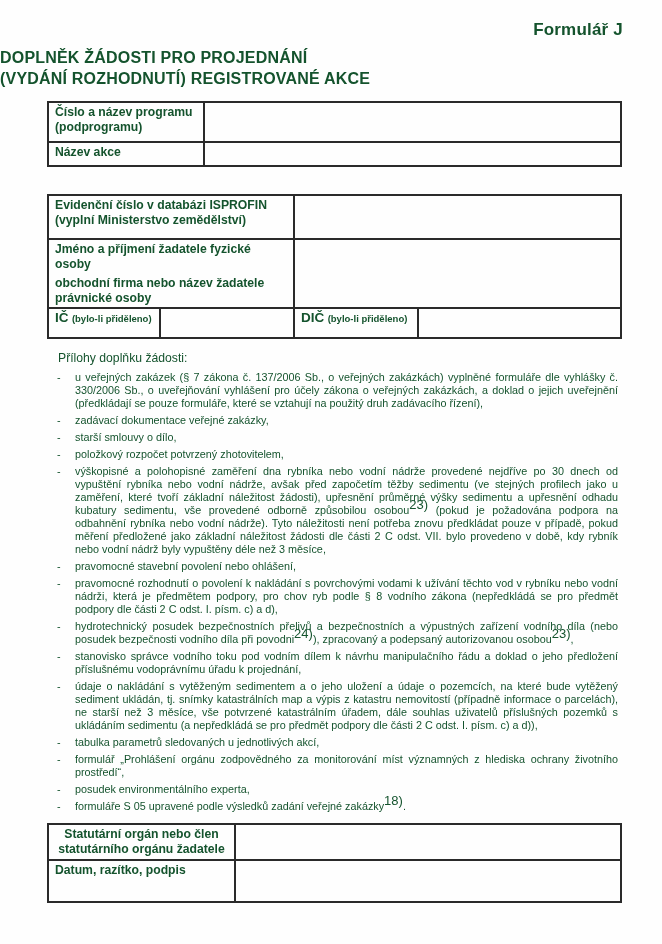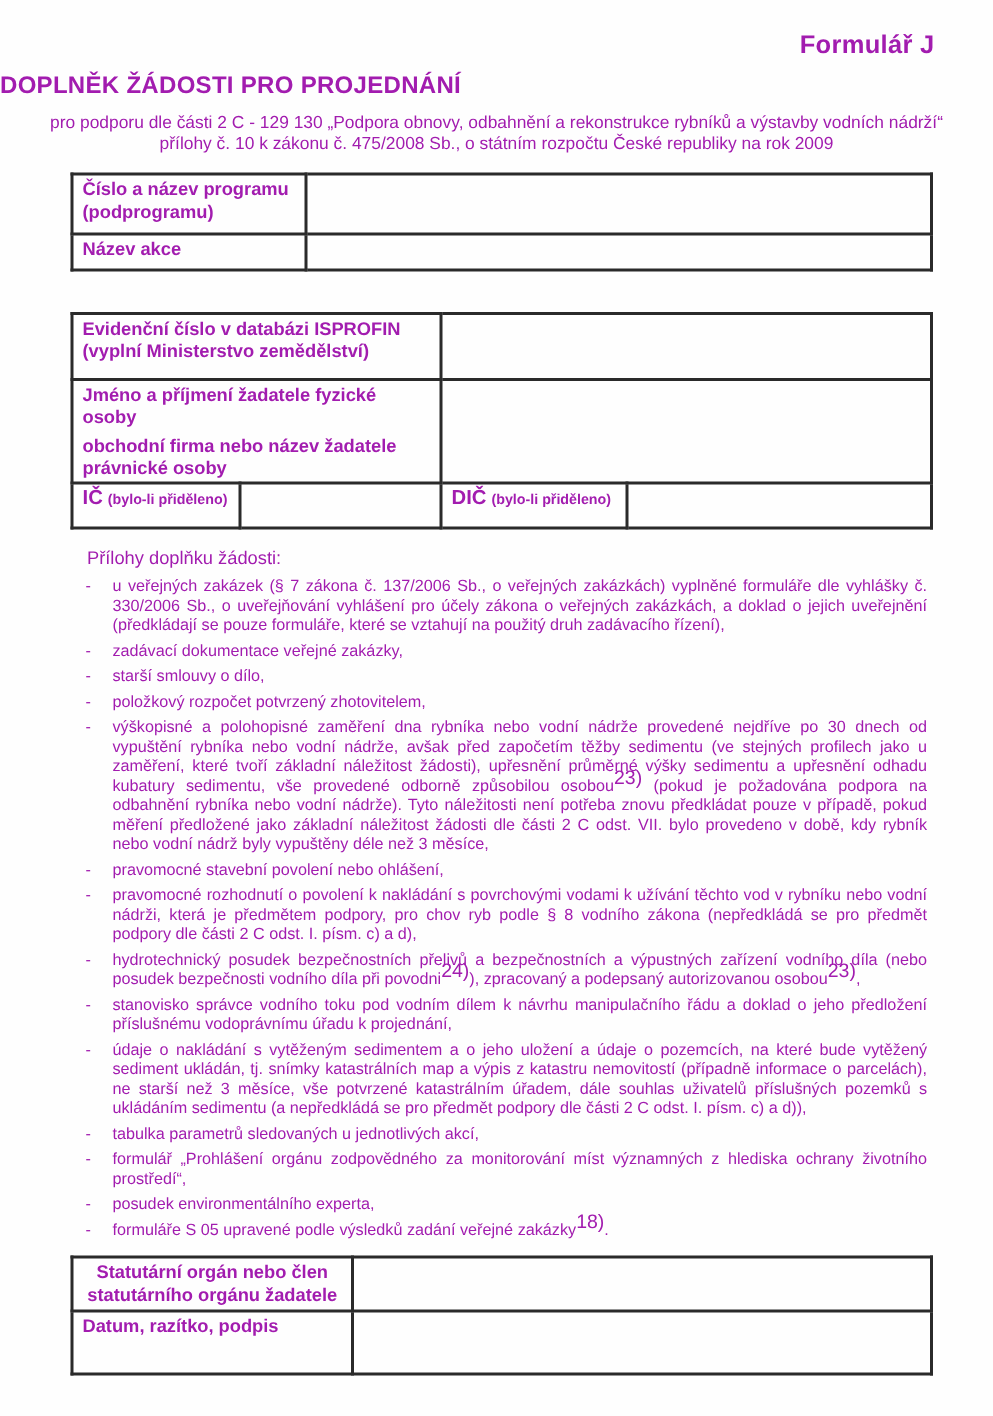--- a/index.html
+++ b/index.html
@@ -1,20 +1,20 @@
 <!DOCTYPE html>
 <html lang="cs"><head>
 <meta charset="utf-8">
 <style>
   html,body{margin:0;padding:0;background:#ffffff;}
   .page{
     position:relative;
     width:662px;height:944px;
     background:#fefefe;
-    color:#a21caf;
+    color:#14532d;
     font-family:"Liberation Sans","DejaVu Sans",sans-serif;
     overflow:hidden;
   }
   .form-label{
     padding:20px 39px 0 0;
     text-align:right;
     font-size:17px;font-weight:bold;
     letter-spacing:.2px;
   }
   .title{
@@ -87,23 +87,23 @@
 </style>
 </head>
 <body>
 
 <div class="page">
 
   <div class="form-label">Formulář J</div>
 
   <div class="title">
     <div>DOPLNĚK ŽÁDOSTI PRO PROJEDNÁNÍ</div>
+    <div>(VYDÁNÍ ROZHODNUTÍ) REGISTROVANÉ AKCE</div>
   </div>
 
-  <div class="subtitle">pro podporu dle části 2 C - 129 130 „Podpora obnovy, odbahnění a rekonstrukce rybníků a výstavby vodních nádrží“ přílohy č. 10 k zákonu č. 475/2008 Sb., o státním rozpočtu České republiky na rok 2009</div>
 
   <table class="tbl t1">
     <colgroup>
         <col style="width:156px">
         <col style="width:417px">
       </colgroup>
     <tbody>
         <tr>
       <td class="lbl rh36">Číslo a název programu (podprogramu)</td>
       <td class="val"></td>

